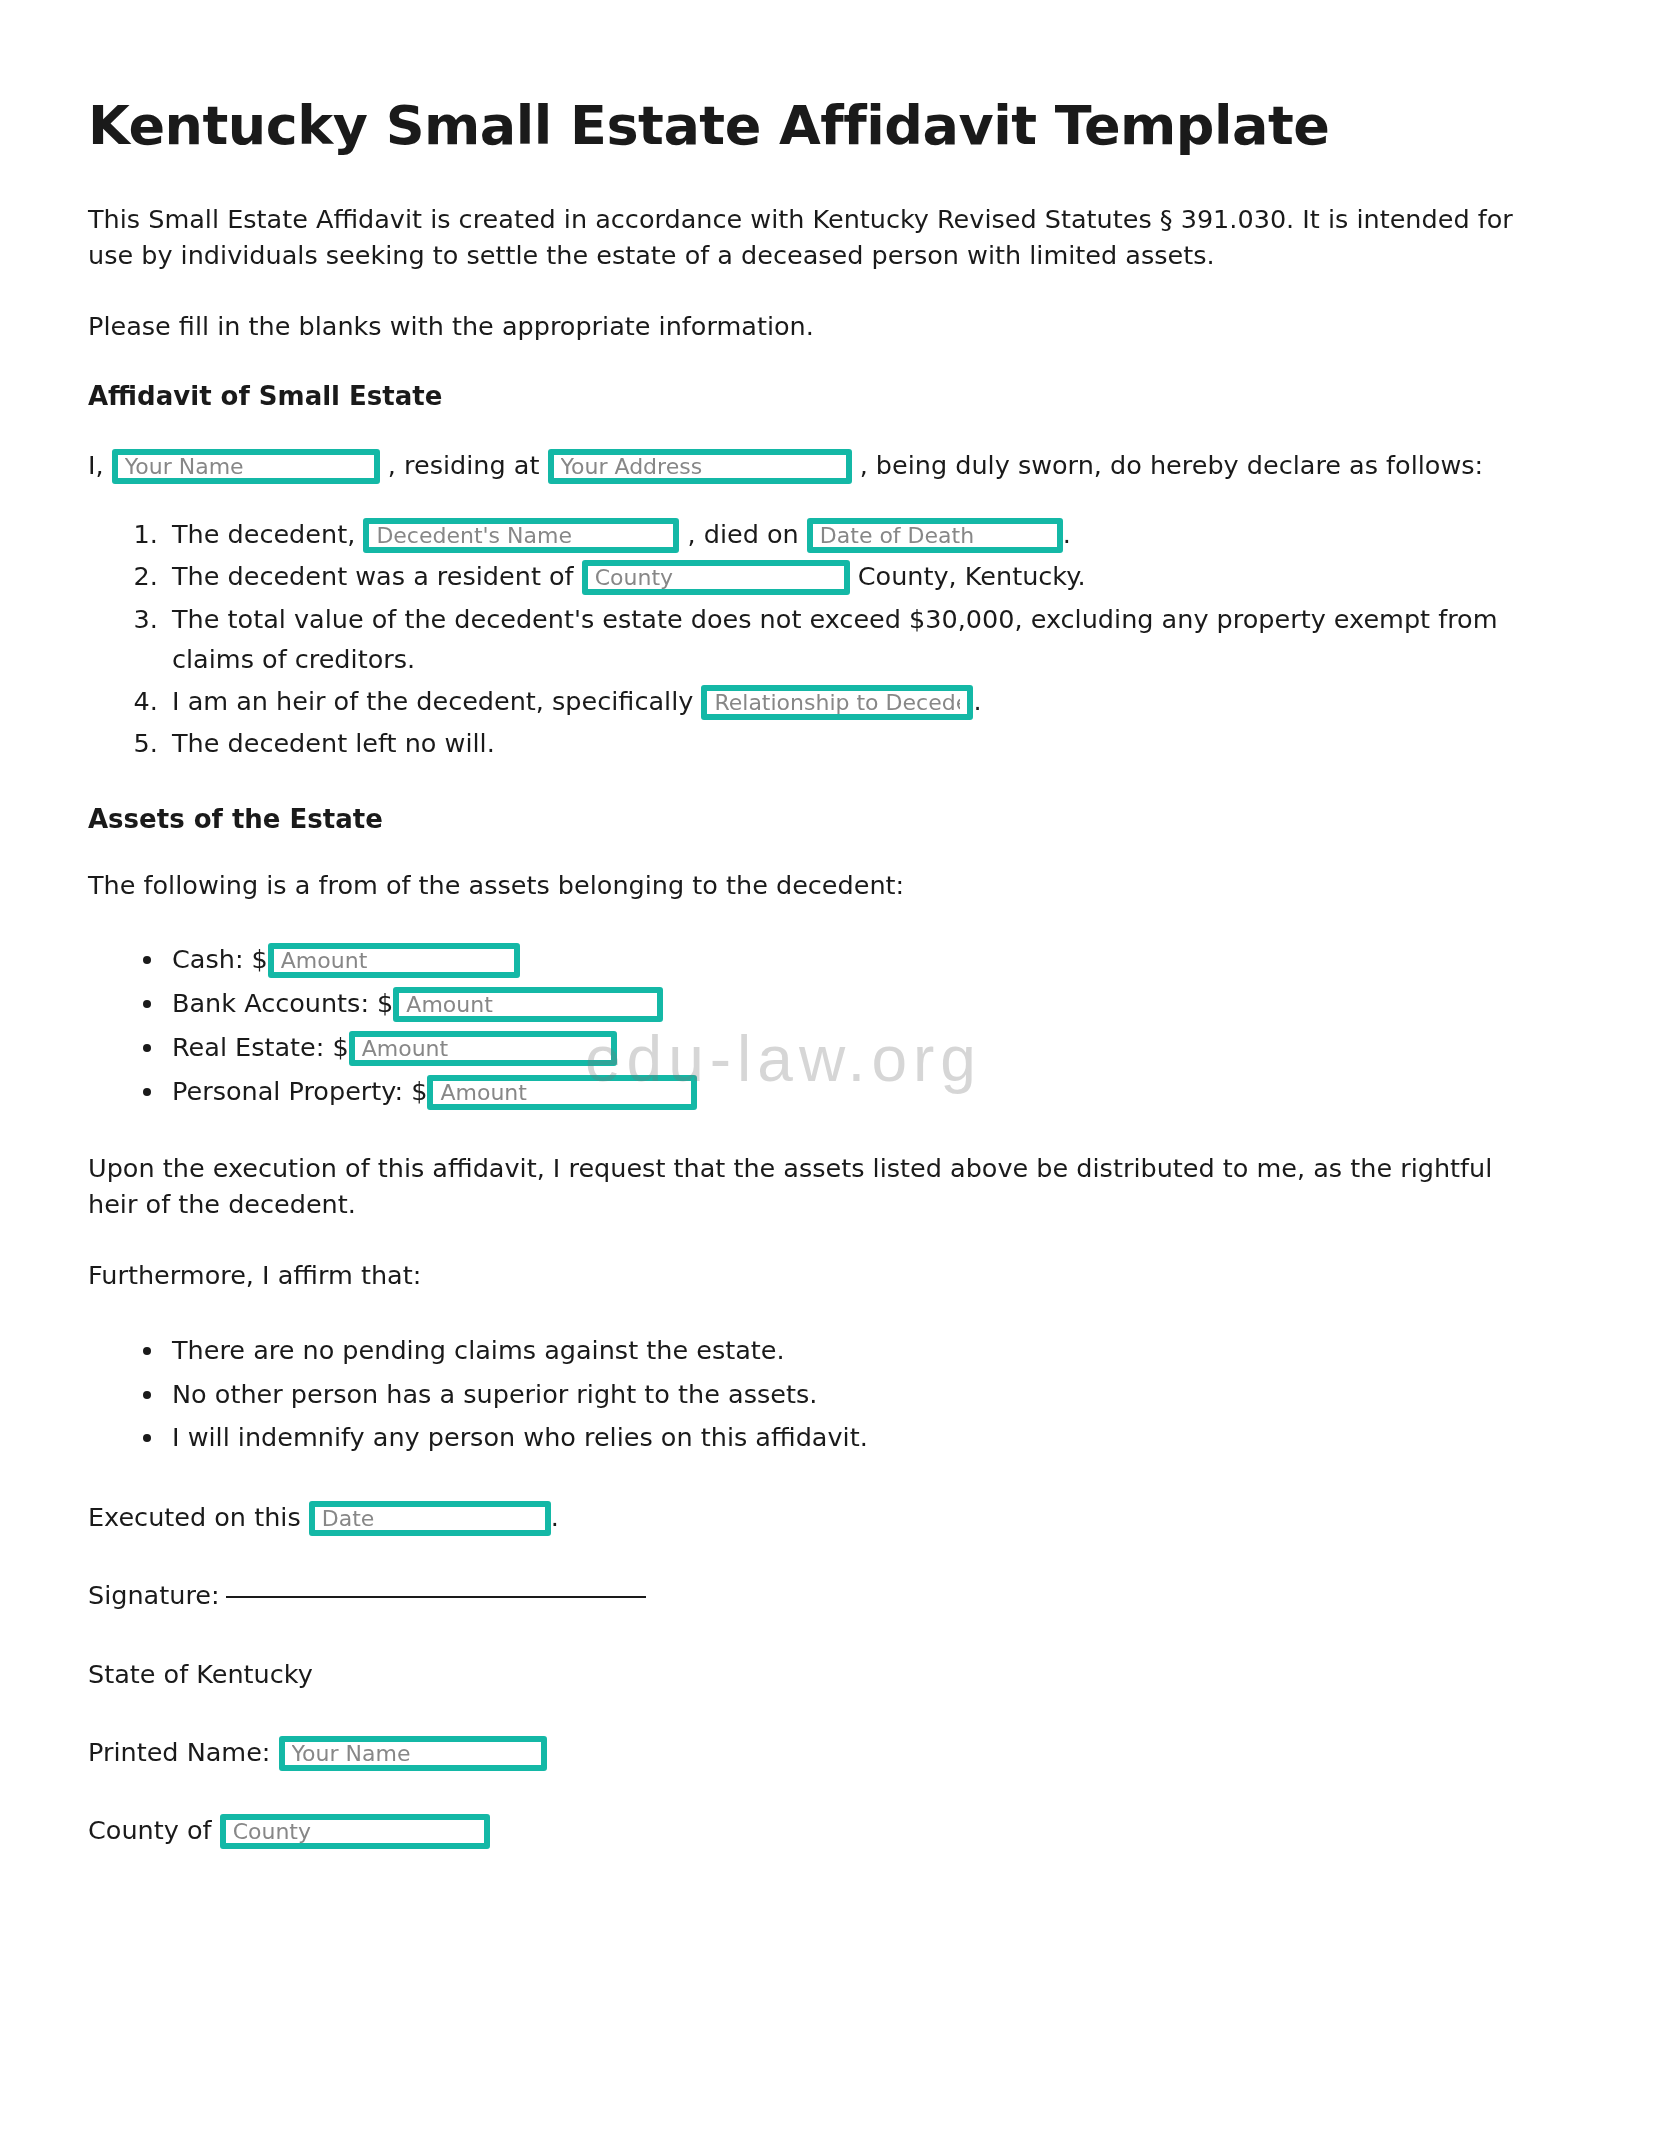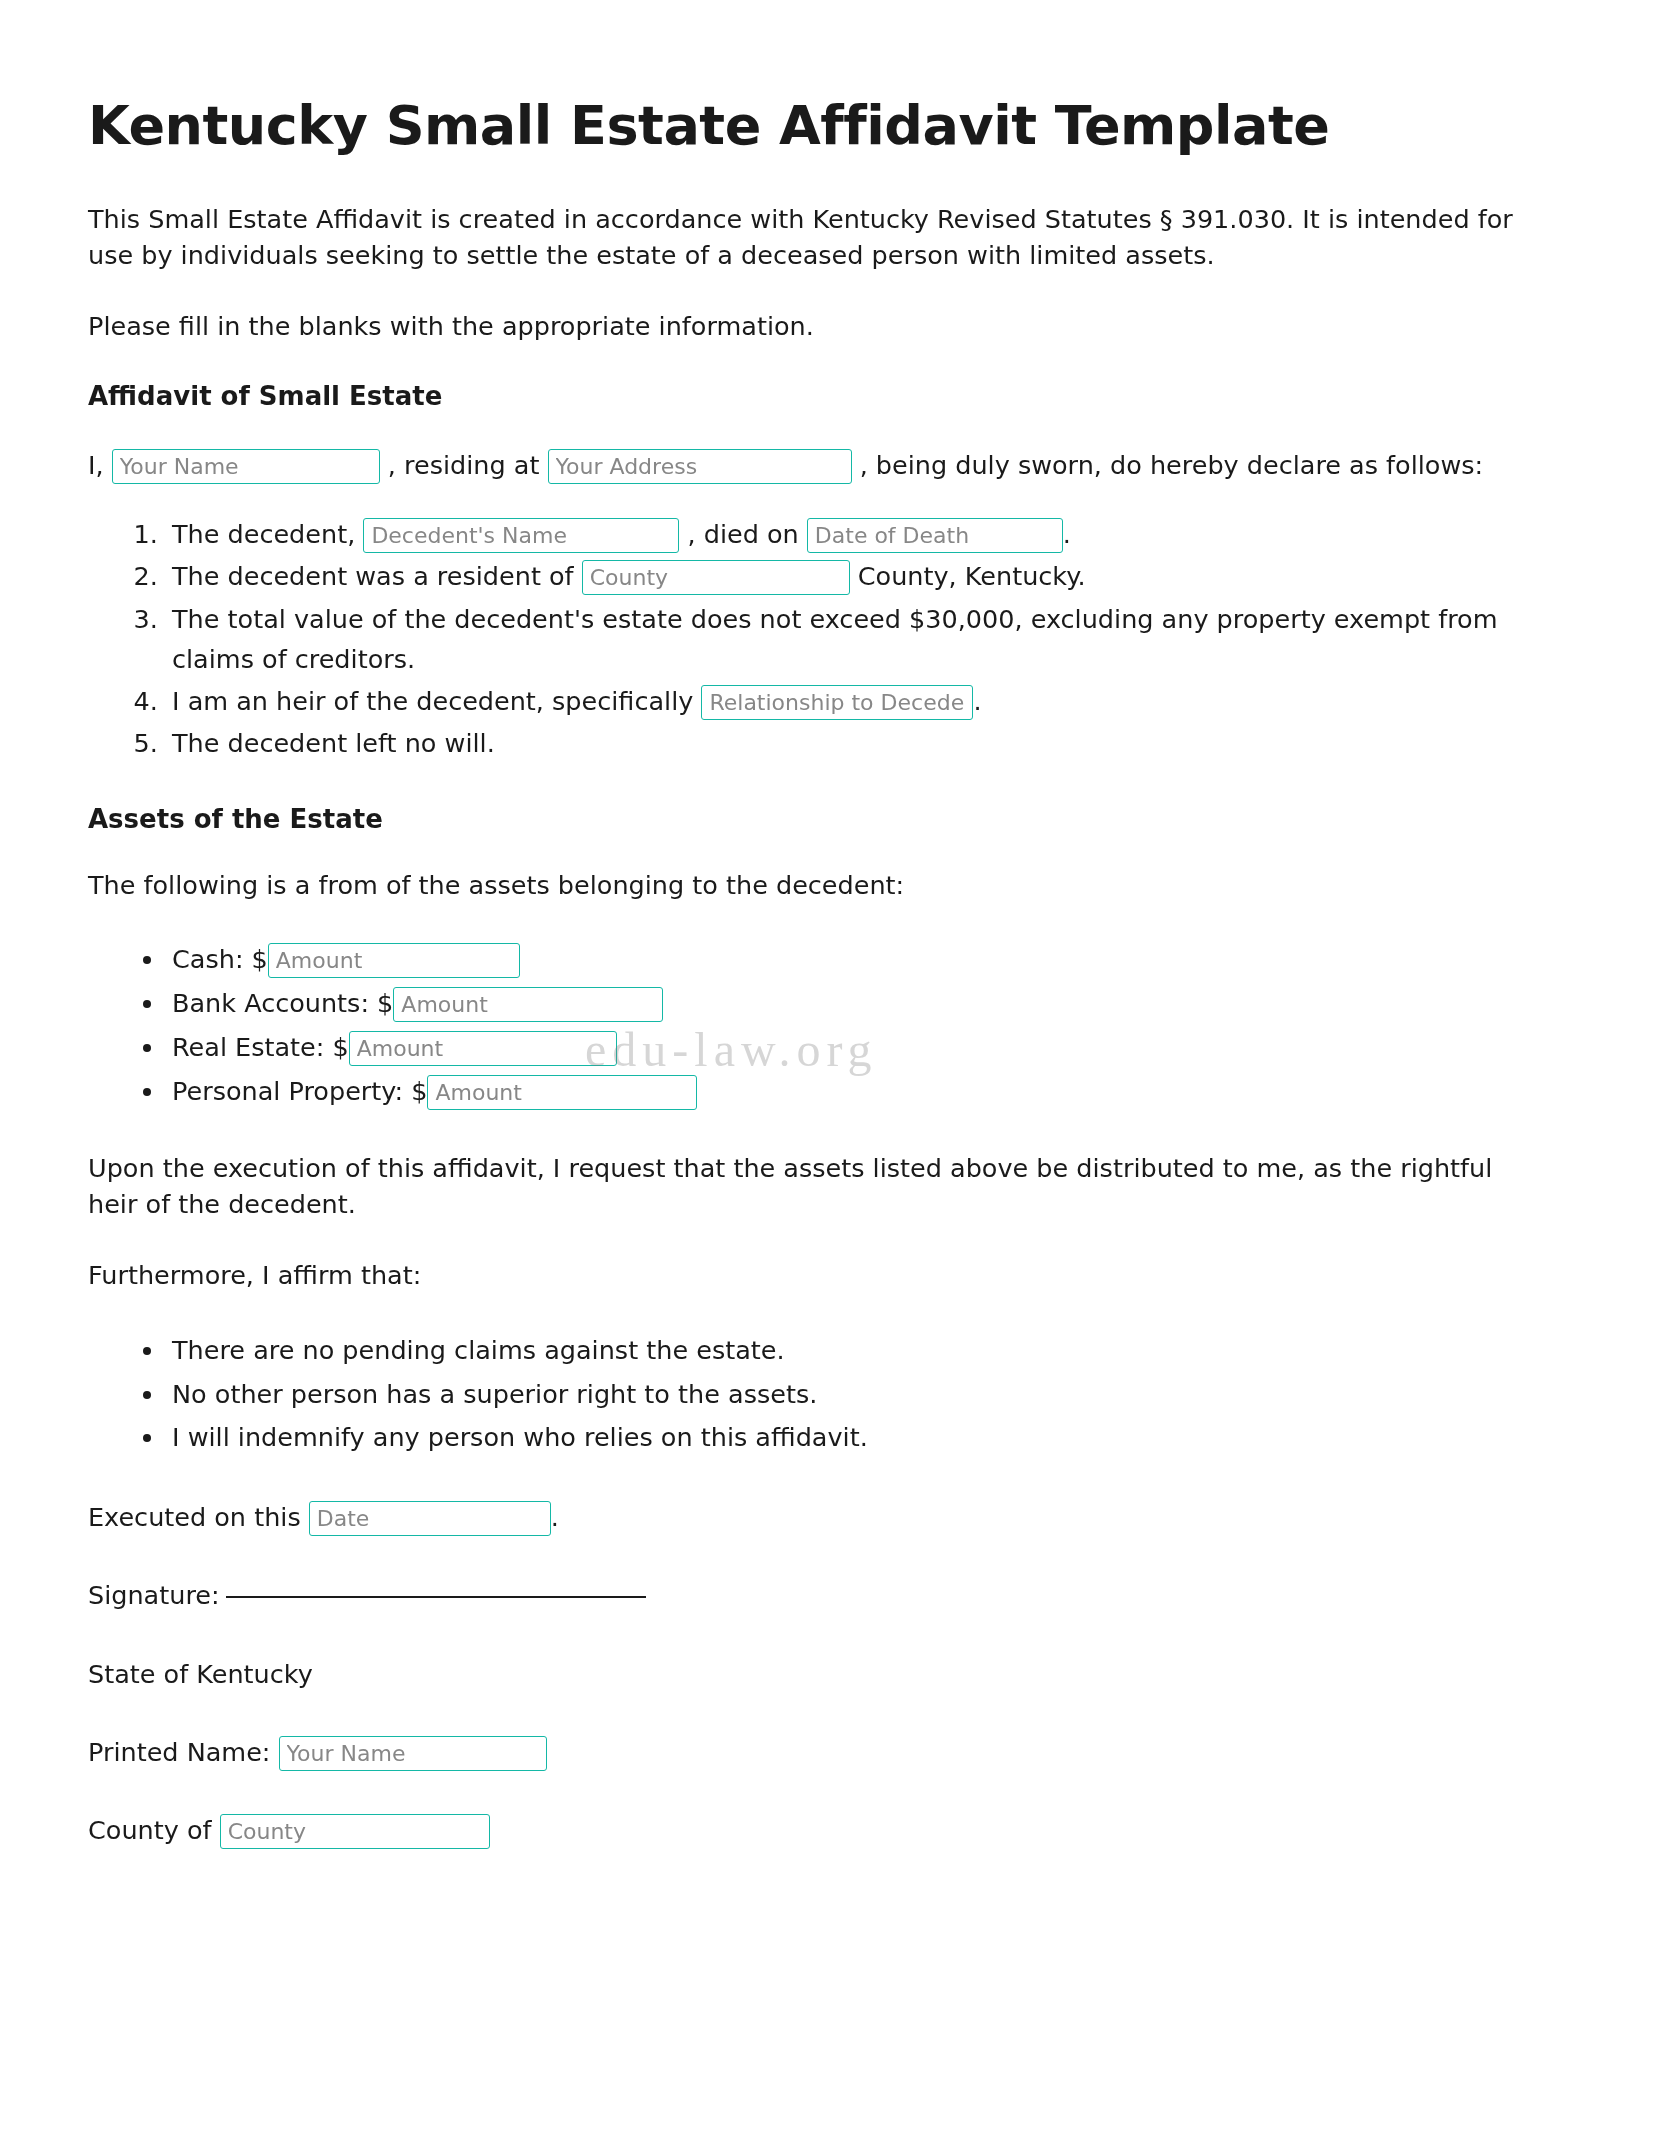--- a/index.html
+++ b/index.html
@@ -63,21 +63,21 @@
     list-style-type: disc;
   }
   ul.bullets li {
     margin: 0 0 3px 0;
     padding-left: 6px;
   }
   input.field {
     font-family: "DejaVu Sans", sans-serif;
     font-size: 22px;
     color: #14532d;
-    border: 1px solid #14b8a6;
+    border: 6px solid #14b8a6;
     border-radius: 3px;
     background: #ffffff;
     padding: 3px 7px;
     box-sizing: border-box;
     vertical-align: baseline;
     height: 35px;
     line-height: 27px;
     outline: none;
   }
   input.field::placeholder {
@@ -108,22 +108,22 @@
   }
   .closing p {
     font-size: 25.5px;
     line-height: 1.5;
     margin: 0 0 40px 0;
   }
   .watermark {
     position: absolute;
     left: 585px;
     top: 1022px;
-    font-family: Liberation Serif, serif;
-    font-size: 48px;
+    font-family: Liberation Sans, sans-serif;
+    font-size: 64px;
     letter-spacing: 6px;
     color: rgba(120,120,120,0.30);
     pointer-events: none;
     white-space: nowrap;
     user-select: none;
   }
 </style>
 </head>
 <body>
 

